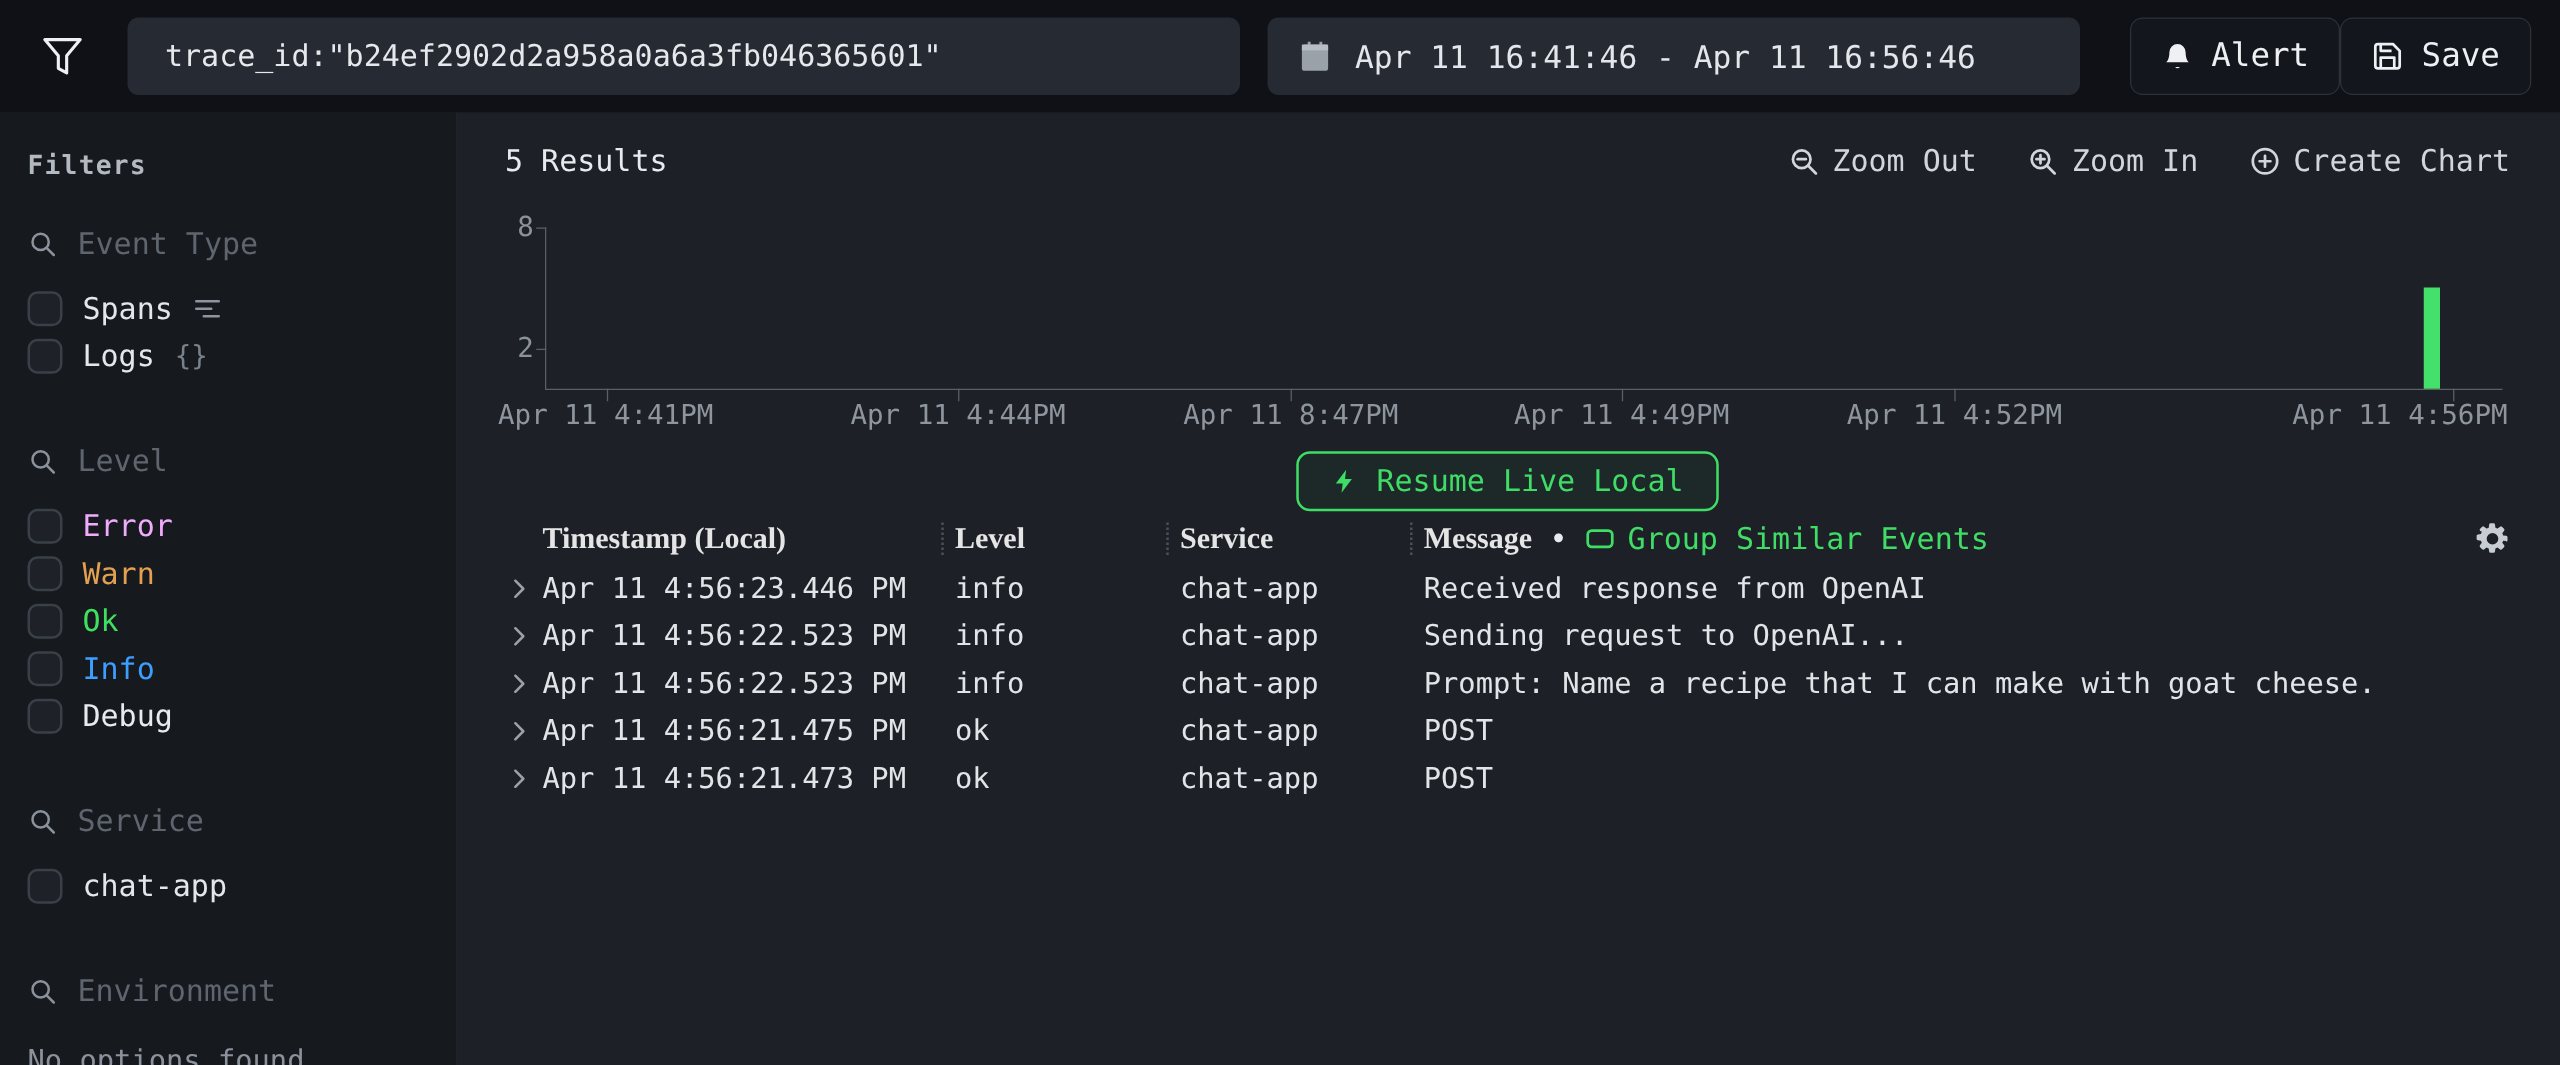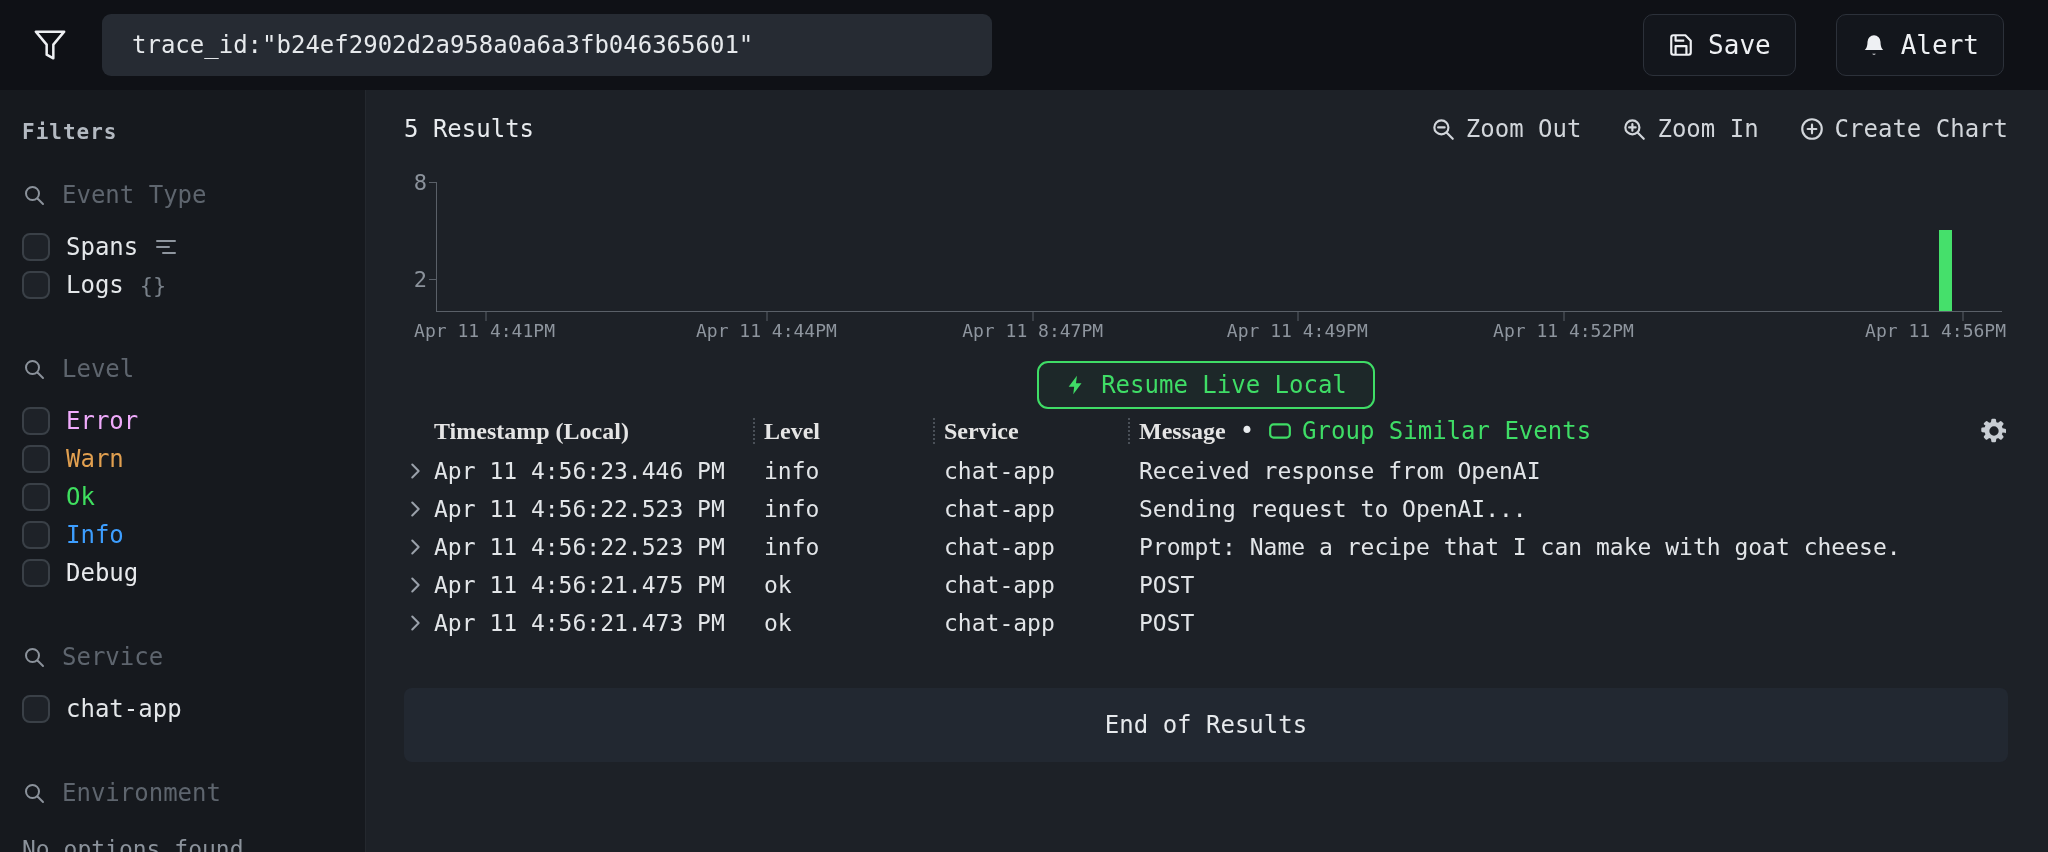--- a/index.html
+++ b/index.html
@@ -37,21 +37,21 @@
   .tlink{display:flex;align-items:center;gap:10px;color:#d2d6db;font-size:24px;cursor:pointer;}
 
   
   .chart-wrap{position:relative;height:200px;flex:none;}
   .plot{position:absolute;left:32px;right:6px;top:22px;height:130px;border-left:1px solid #5a6068;border-bottom:1px solid #5a6068;}
   .ytick-label{position:absolute;right:calc(100% + 10px);transform:translateY(-50%);color:#8b929b;font-size:22px;}
   .ytick-mark{position:absolute;right:100%;width:8px;height:1px;background:#5a6068;}
   .xtick-mark{position:absolute;top:100%;width:1px;height:10px;background:#5a6068;transform:translateX(-50%);}
   .bar{position:absolute;bottom:0;width:13px;}
   .xlabels{position:absolute;left:32px;right:6px;top:160px;height:30px;}
-  .xlab{position:absolute;color:#8e959e;font-size:18px;white-space:nowrap;transform:translateX(-50%);}
+  .xlab{position:absolute;color:#8e959e;font-size:22px;white-space:nowrap;transform:translateX(-50%);}
   .xlab.clamp{transform:none;}
 
   
   .livetail-row{height:50px;display:flex;justify-content:center;align-items:center;flex:none;}
   .livetail{display:flex;align-items:center;gap:14px;border:2px solid #3fdd66;border-radius:11px;padding:8px 26px;color:#3fdd66;font-size:24px;background:rgba(63,221,102,0.04);cursor:pointer;}
 
   
   .tgrid{display:grid;grid-template-columns:30px 310px 20px 160px 20px 175px 20px 1fr 40px;align-items:center;}
   .thead{height:42px;flex:none;}
   .th{color:#e5e5e5;font-weight:bold;font-size:24px;font-family:Liberation Serif, serif;}
@@ -73,38 +73,48 @@
 
   <header class="topbar">
     <div class="funnel">
       <svg width="40" height="40" viewBox="0 0 24 24" fill="none" stroke="#eef0f3" stroke-width="1.5" stroke-linejoin="round">
           <path d="M3.5 4h17l-6.5 7.8V20l-4-2.2v-6L3.5 4z"></path>
         </svg>
     </div>
     <div class="qbox">
       <input spellcheck="false" value="trace_id:&quot;b24ef2902d2a958a0a6a3fb046365601&quot;" style="">
     </div>
+    <div class="datebox">
+      <span style="display:flex;">
+        <svg width="28" height="28" viewBox="0 0 24 24" fill="#9aa1a9">
+            <path d="M7 2h2v3H7zM15 2h2v3h-2z"></path>
+            <rect x="3" y="4" width="18" height="18" rx="2"></rect>
+            <rect x="3" y="4" width="18" height="4" fill="#b7bdc4"></rect>
+          </svg>
+      </span>
+      <span>Apr 11 16:41:46 - Apr 11 16:56:46</span>
+    </div>
+    <button class="tbtn alert">
+      <span style="display:flex;">
+        <svg width="26" height="26" viewBox="0 0 24 24" fill="#eef0f3">
+            <path d="M18 9a6 6 0 1 0-12 0c0 6-2.5 7.5-2.5 7.5h17S18 15 18 9z"></path>
+            <path d="M10.3 20a2 2 0 0 0 3.4 0z"></path>
+          </svg>
+      </span>
+      <span>Alert</span>
+    </button>
     <button class="tbtn save">
       <span style="display:flex;">
         <svg width="26" height="26" viewBox="0 0 24 24" fill="none" stroke="#eef0f3" stroke-width="2" stroke-linejoin="round">
             <path d="M19 21H5a2 2 0 0 1-2-2V5a2 2 0 0 1 2-2h11l5 5v11a2 2 0 0 1-2 2z"></path>
             <path d="M17 21v-8H7v8"></path>
             <path d="M7 3v5h8"></path>
           </svg>
       </span>
       <span>Save</span>
-    </button>
-    <button class="tbtn alert">
-      <span style="display:flex;">
-        <svg width="26" height="26" viewBox="0 0 24 24" fill="#eef0f3">
-            <path d="M18 9a6 6 0 1 0-12 0c0 6-2.5 7.5-2.5 7.5h17S18 15 18 9z"></path>
-            <path d="M10.3 20a2 2 0 0 0 3.4 0z"></path>
-          </svg>
-      </span>
-      <span>Alert</span>
     </button>
   </header>
 
   <div class="content">
 
     <aside class="sidebar">
       <div class="sb-title">Filters</div>
 
       <div class="sb-search">
         <span style="display:flex;">
@@ -363,18 +373,15 @@
             <span></span>
             <span class="cell">ok</span>
             <span></span>
             <span class="cell">chat-app</span>
             <span></span>
             <span class="cell">POST</span>
             <span></span>
           </div>
         </div>
 
-      <div class="endbox">
-        <span>End of Results</span>
-      </div>
     </main>
   </div>
 </div>
 
 </body></html>

